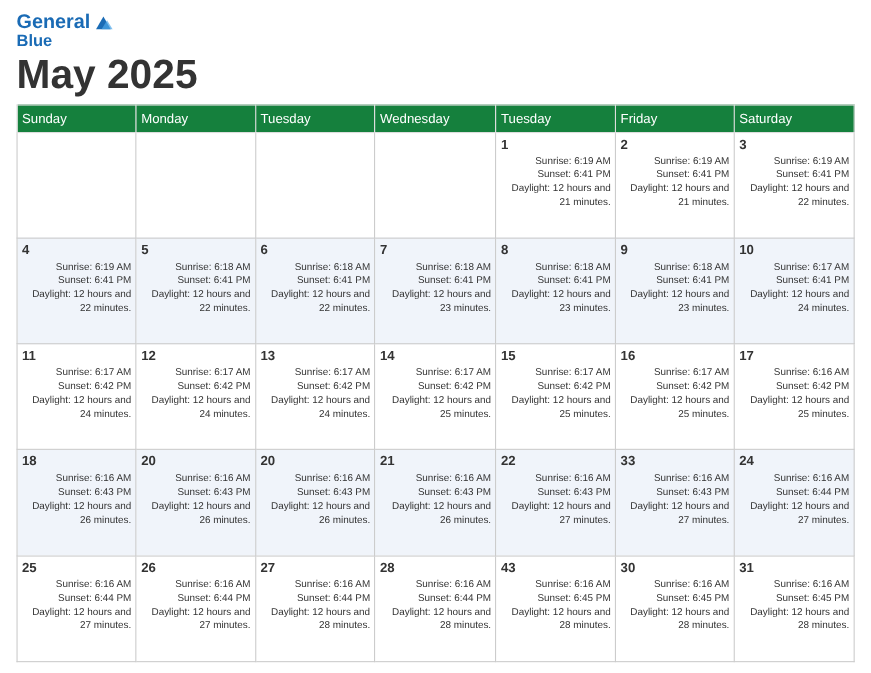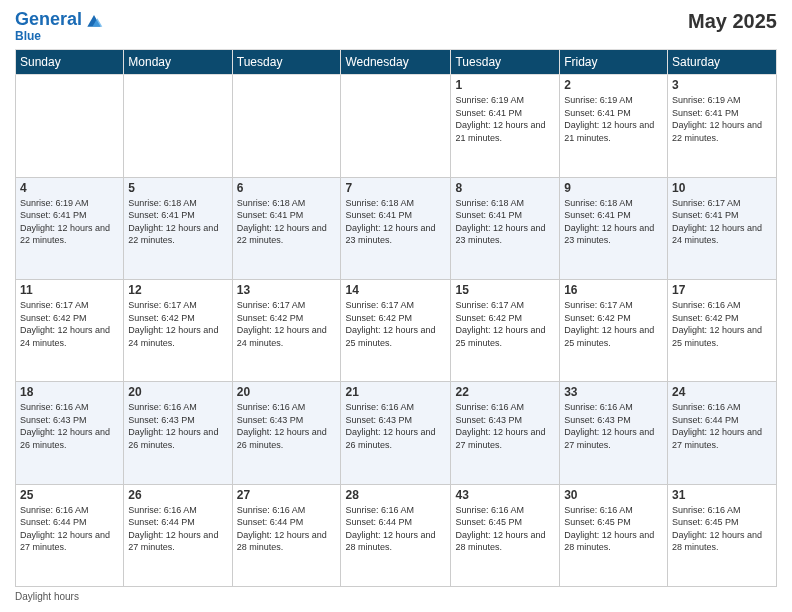--- a/index.html
+++ b/index.html
@@ -15,20 +15,21 @@
       height: 612px;
       padding: 10px 15px;
       display: flex;
       flex-direction: column;
     }
     .header {
       display: flex;
       justify-content: space-between;
       align-items: flex-start;
       margin-bottom: 6px;
+      flex-direction: column;
     }
     .logo {
       display: flex;
       align-items: center;
     }
     .logo-text {
       font-size: 18px;
       font-weight: bold;
       color: #333;
       line-height: 1.1;
@@ -38,37 +39,37 @@
     }
     .logo-icon {
       width: 20px;
       height: 20px;
       margin-left: 2px;
     }
     .title-block {
       text-align: right;
     }
     .main-title {
-      font-size: 20px;
+      font-size: 37px;
       font-weight: bold;
       color: #333;
       text-align: right;
     }
     .subtitle {
       font-size: 14px;
       color: #555;
     }
     .calendar {
       width: 100%;
       border-collapse: collapse;
       flex: 1;
       font-size: 10px;
     }
     .calendar th {
-      background: #0c4a6e;
+      background: #15803d;
       color: #fff;
       padding: 5px 4px;
       text-align: left;
       font-size: 12px;
       font-weight: normal;
       border: 1px solid #ddd;
     }
     .calendar td {
       border: 1px solid #ccc;
       vertical-align: top;
@@ -85,20 +86,21 @@
     .day-num {
       font-size: 12px;
       font-weight: bold;
       color: #333;
       margin-bottom: 2px;
     }
     .day-info {
       font-size: 9px;
       color: #333;
       line-height: 1.4;
+      text-align: right;
     }
     .footer {
       margin-top: 4px;
       font-size: 10px;
       color: #555;
     }
   </style>
 </head>
 <body>
 
@@ -108,21 +110,21 @@
       <div>
         <div style="display:flex;align-items:center;">
           <span class="logo-text">
             <span>General</span>
           </span>
           <svg class="logo-icon" viewBox="0 0 24 20">
             <polygon points="4,18 12,4 20,18" fill="#1a6bb5"></polygon>
             <polygon points="10,18 16,8 22,18" fill="#4da6e8" opacity="0.7"></polygon>
           </svg>
         </div>
-        <div class="logo-text" style="color:#1a6bb5;font-size:12px;">Blue</div>
+        <div class="logo-text" style="color:#1a6bb5;font-size:15px;">Blue</div>
       </div>
     </div>
     <div class="title-block">
       <div class="main-title">May 2025</div>
     </div>
   </div>
 
   <table class="calendar">
     <thead>
       <tr>
@@ -363,16 +365,13 @@
             <div class="day-num">31</div>
             <div class="day-info">Sunrise: 6:16 AM
 Sunset: 6:45 PM
 Daylight: 12 hours
 and 28 minutes.</div>
           </td>
         </tr>
       </tbody>
   </table>
 
-  <div class="footer">
-    <span>Daylight hours</span>
-  </div>
 </div>
 
 </body></html>

